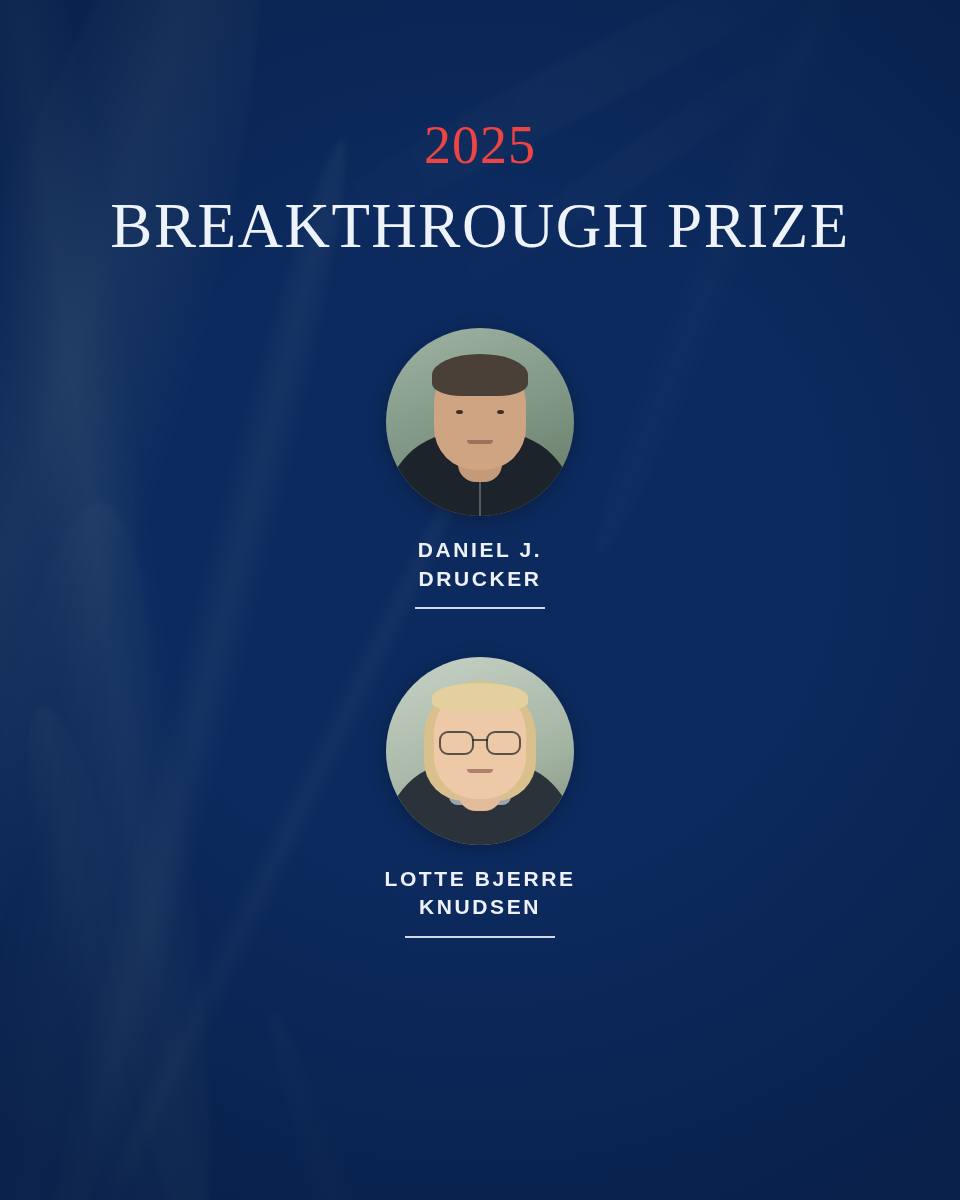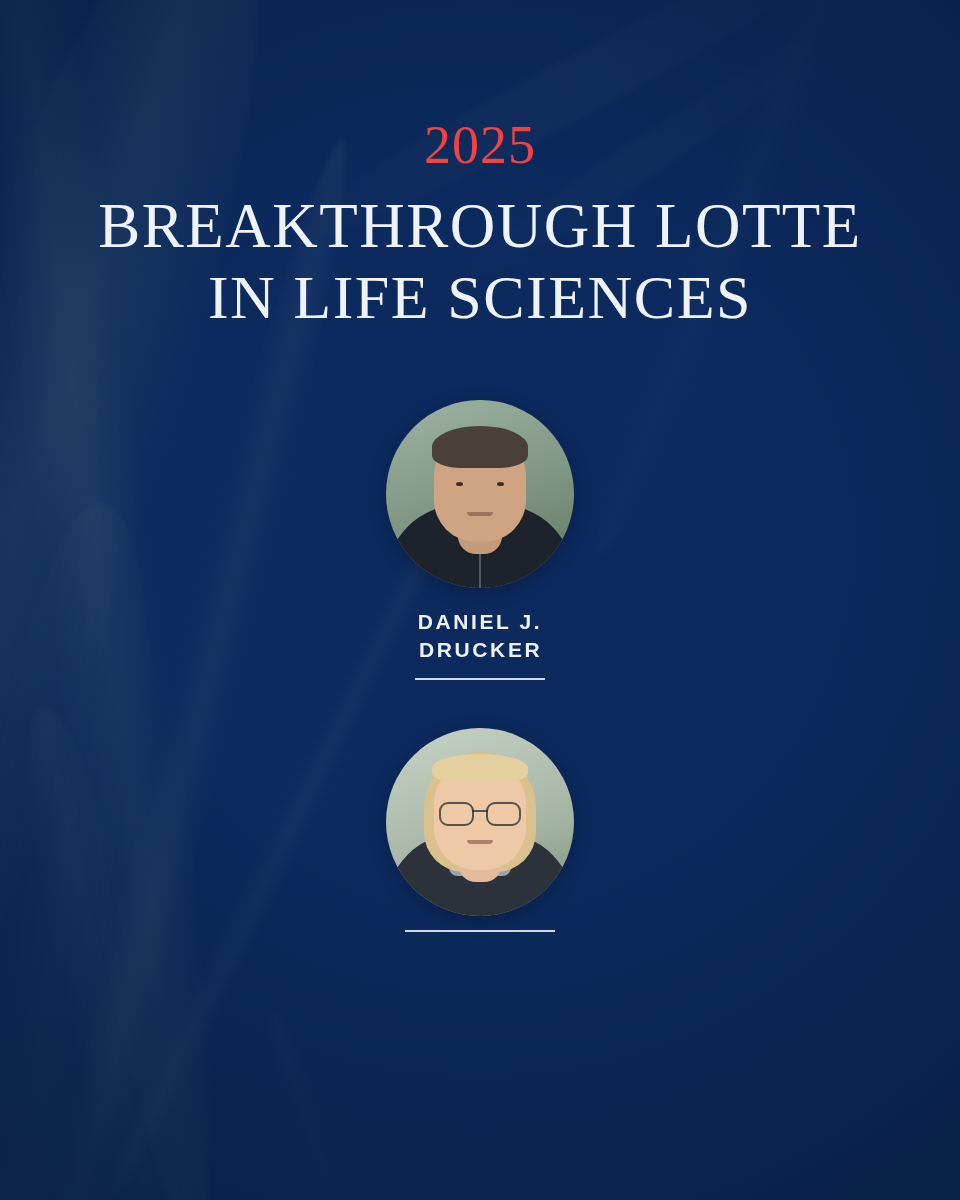--- a/index.html
+++ b/index.html
@@ -100,21 +100,21 @@
     overflow: hidden;
     position: relative;
     box-shadow: 0 4px 18px rgba(0,0,0,0.25);
   }
   .portrait .photo {
     position: absolute;
     inset: 0;
   }
   .name {
     margin-top: 20px;
-    text-align: right;
+    text-align: center;
     color: #eef2f8;
     font-size: 21px;
     letter-spacing: 2.6px;
     line-height: 1.35;
     font-weight: 700;
     text-transform: uppercase;
     white-space: pre-line;
   }
   .rule {
     margin-top: 14px;
@@ -256,22 +256,21 @@
   <div class="blade b5"></div>
   <div class="blade b6"></div>
   <div class="blade b7"></div>
   <div class="blade b8"></div>
   <div class="blade b9"></div>
   <div class="blade b10"></div>
   <div class="vignette"></div>
 
   <div class="heading">
     <div class="year">2025</div>
-    <div class="title-line l1">BREAKTHROUGH LOTTE</div>
-    <div class="title-line l2">IN LIFE SCIENCES</div>
+    <div class="title-line l1">BREAKTHROUGH PRIZE</div>
   </div>
 
   <div class="rows">
 
     <div class="row row1">
 
       <div class="person">
         <div class="portrait">
           <div class="photo bg-a">
             <div class="shoulders" style="background:#1d232b"></div>
@@ -303,20 +302,22 @@
             <div class="hair" style="width:112px;height:120px;top:24px;background:#d9c08d;border-radius:56px 56px 40px 40px"></div>
             <div class="neck" style="background:#e2bb9b"></div>
             <div class="head" style="background:#edc9a8"></div>
             <div class="hair" style="width:96px;height:28px;top:26px;background:#e4cf9e"></div>
             <div class="glasses">
                 <span class="bridge"></span>
               </div>
             <div class="mouth"></div>
           </div>
         </div>
+        <div class="name">LOTTE BJERRE
+KNUDSEN</div>
         <div class="rule"></div>
       </div>
 
 
     </div>
 
   </div>
 </div>
 
 </body></html>

